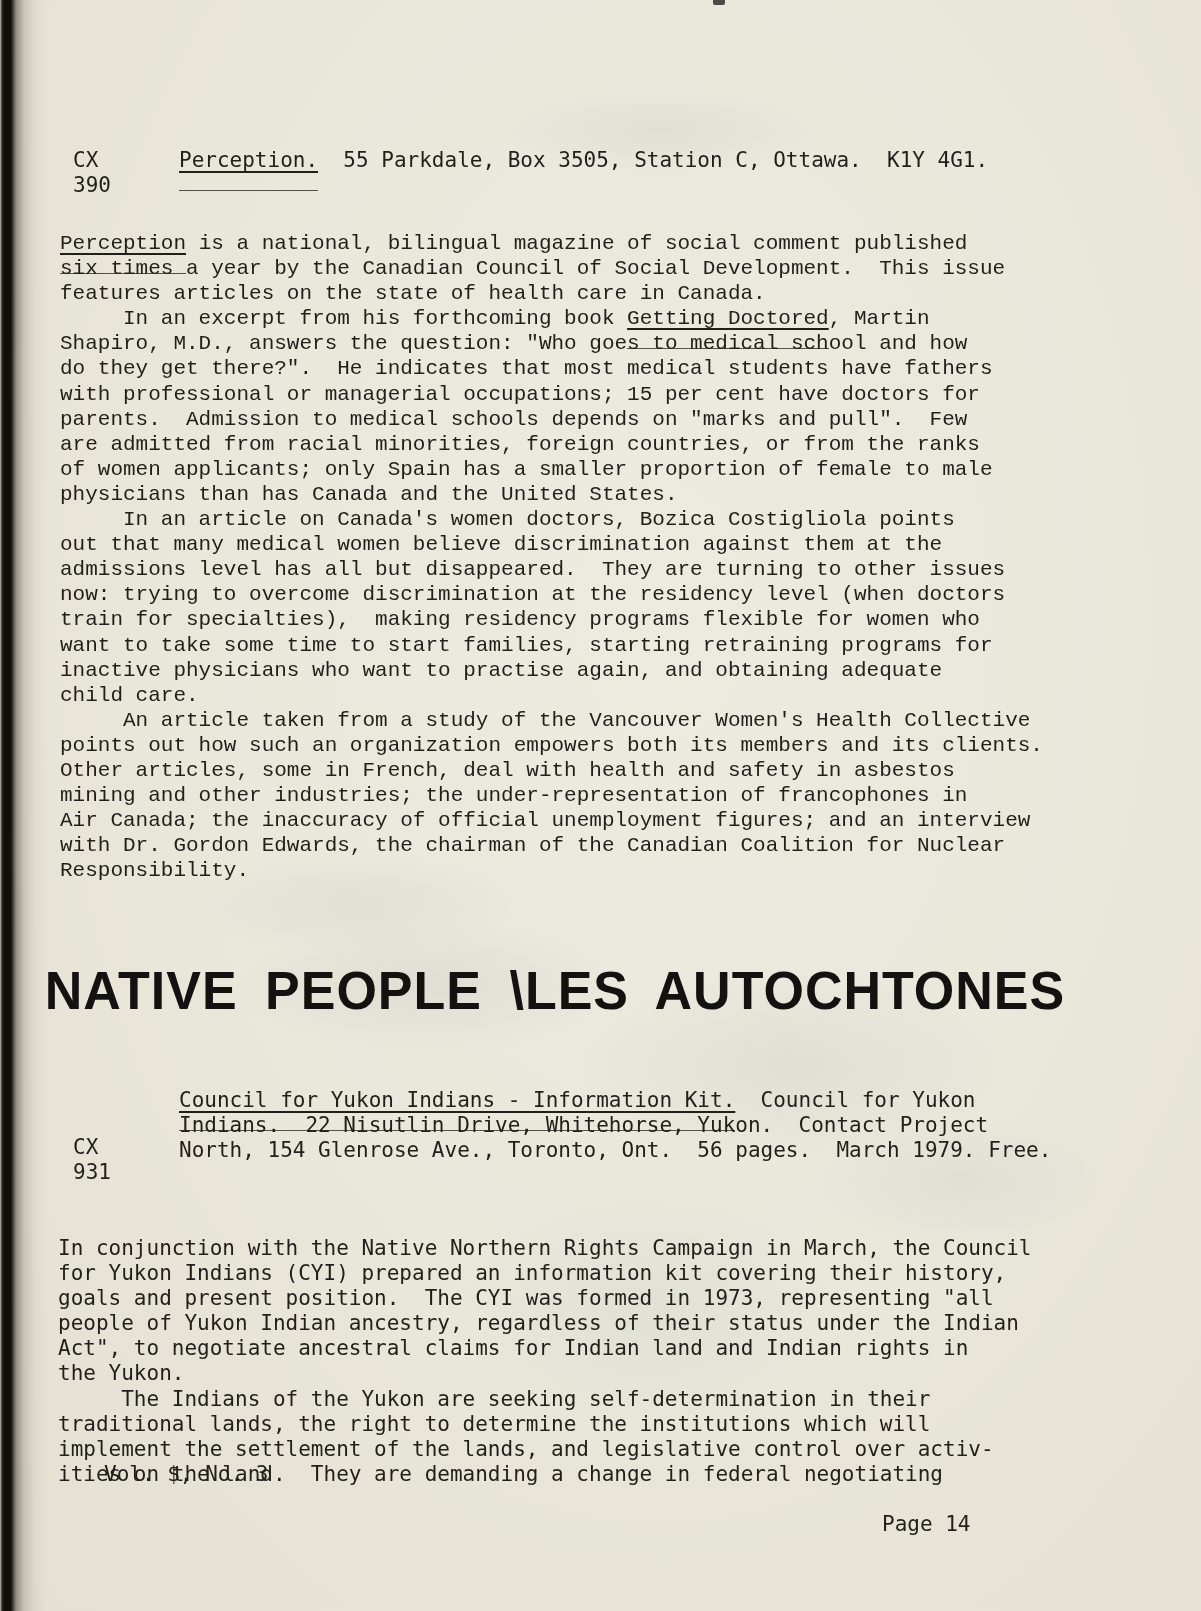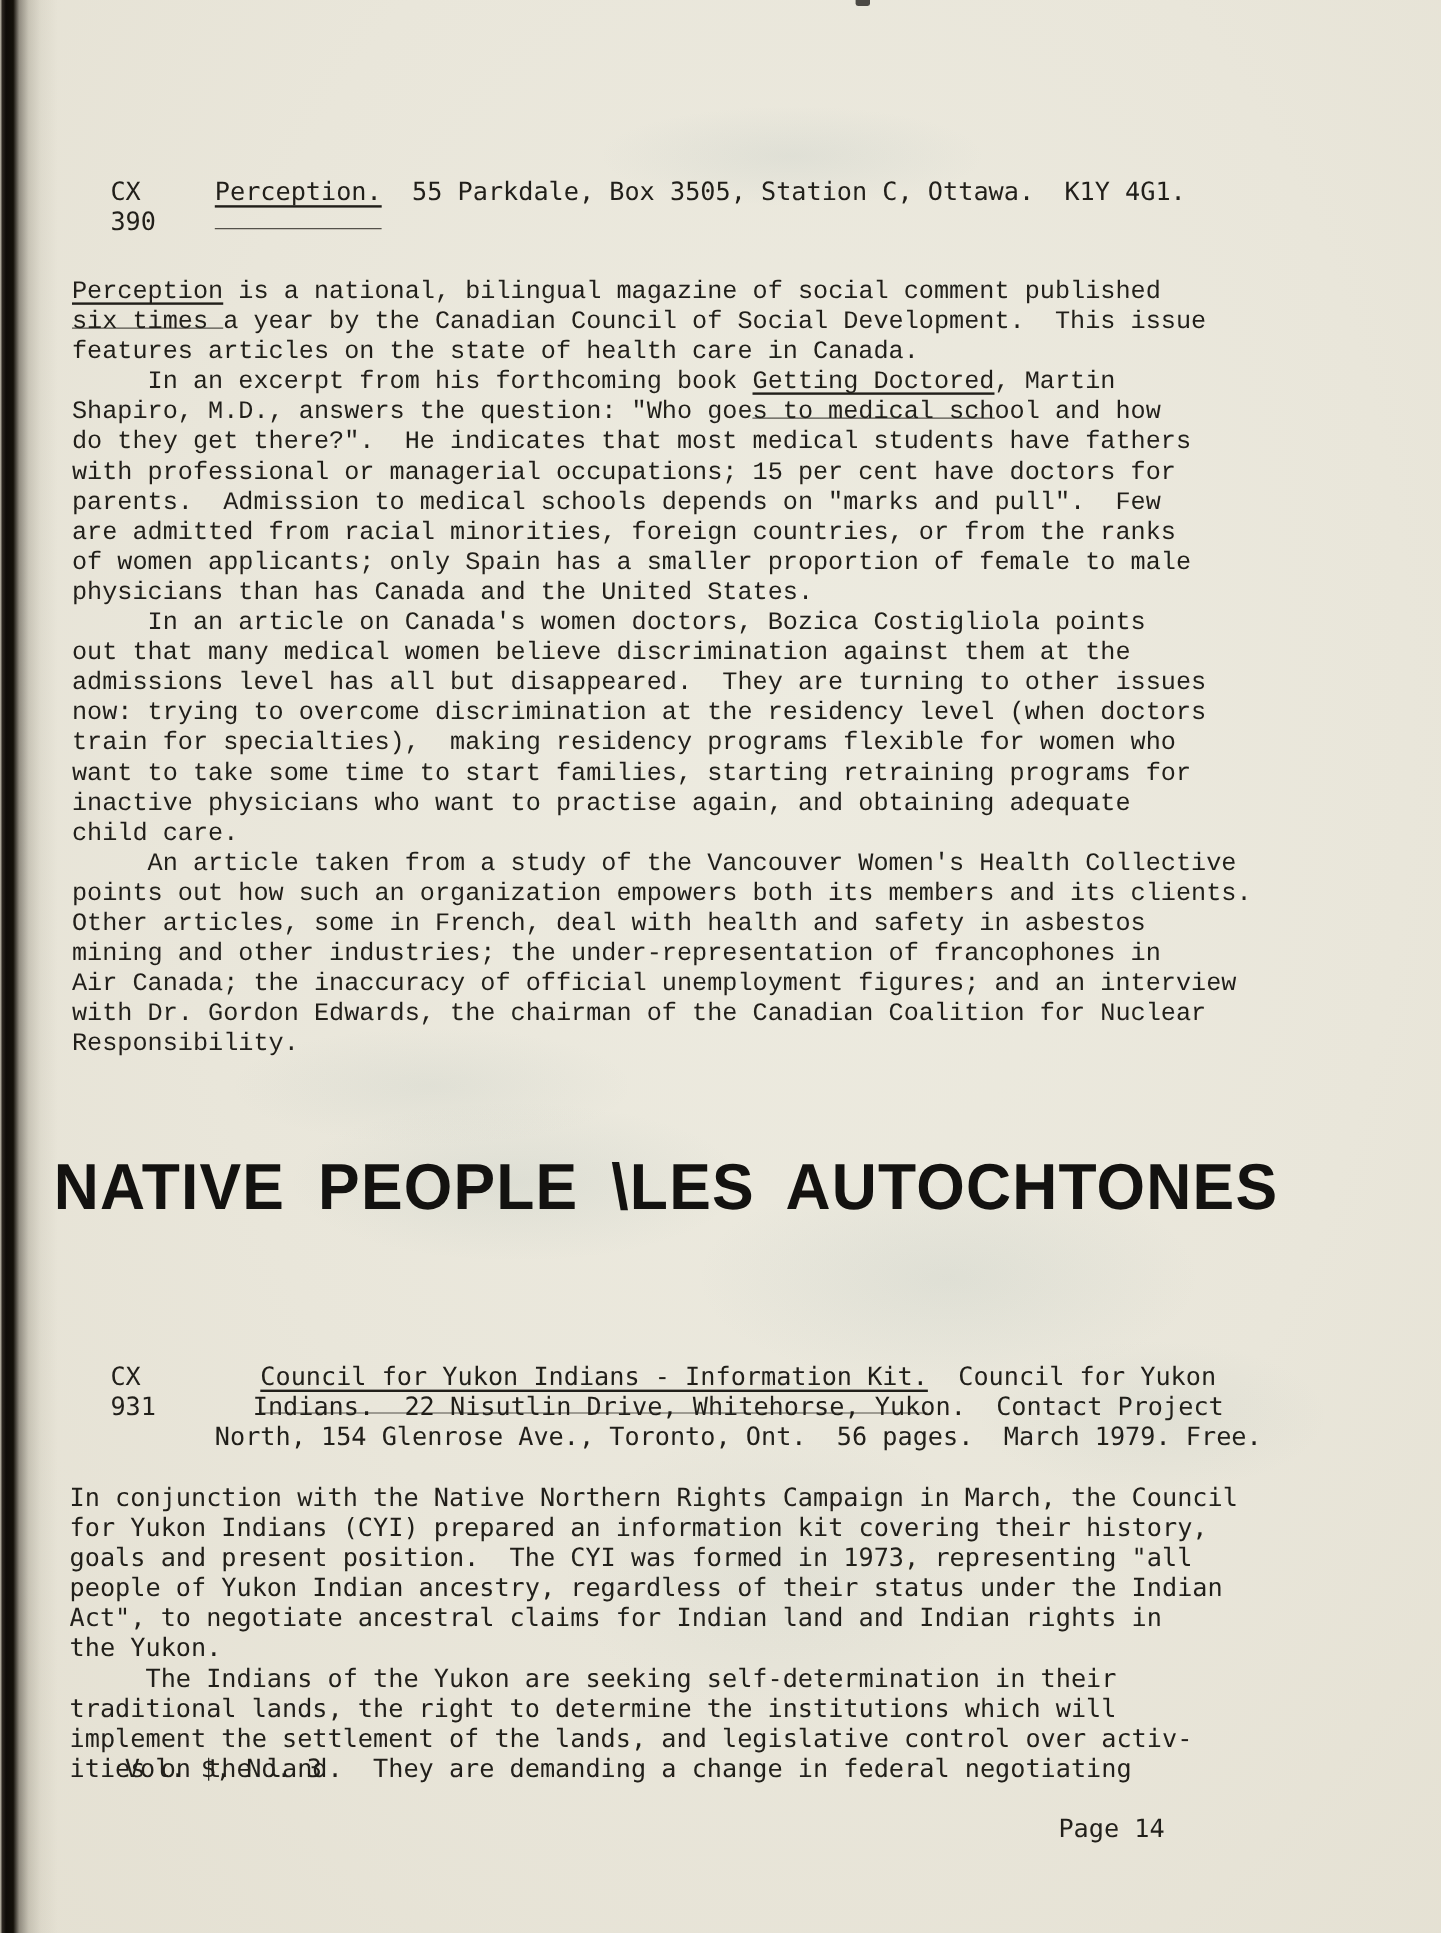--- a/index.html
+++ b/index.html
@@ -44,35 +44,35 @@
     color:#211f1a;
   }
   .tl{height:25.1px;}
   .u{
     text-decoration:underline;
     text-decoration-thickness:2px;
     text-underline-offset:4px;
     border-bottom:1.5px solid rgba(33,31,26,.75);
     padding-bottom:18px;
   }
-  .entry-code{left:73px;margin-left:19px;}
+  .entry-code{left:73px;}
   .entry-930-code{top:148px;}
   .entry-930-text{left:179px;top:148px;}
   .body-block-1{left:60px;top:231px;font-family:Liberation Mono, monospace;}
   .section-heading{
     position:absolute;left:0;top:962px;width:1110px;
     margin:0;text-align:center;
     font-family:"Liberation Sans",sans-serif;
     font-weight:700;font-size:52px;line-height:56px;
     letter-spacing:1px;word-spacing:12px;
     color:#131210;
     transform:scaleY(1.04);
   }
   .entry-931-code{top:1135px;}
-  .entry-931-text{left:179px;top:1135px;text-align:center;}
+  .entry-931-text{left:179px;top:1088px;}
   .body-block-2{left:58px;top:1236px;}
   .footer-left{left:64px;top:1462px;margin-left:40px;}
   .footer-right{left:882px;top:1512px;}
 </style>
 </head>
 <body>
 
 <div class="page">
 
   <div class="spine-shadow"></div>

